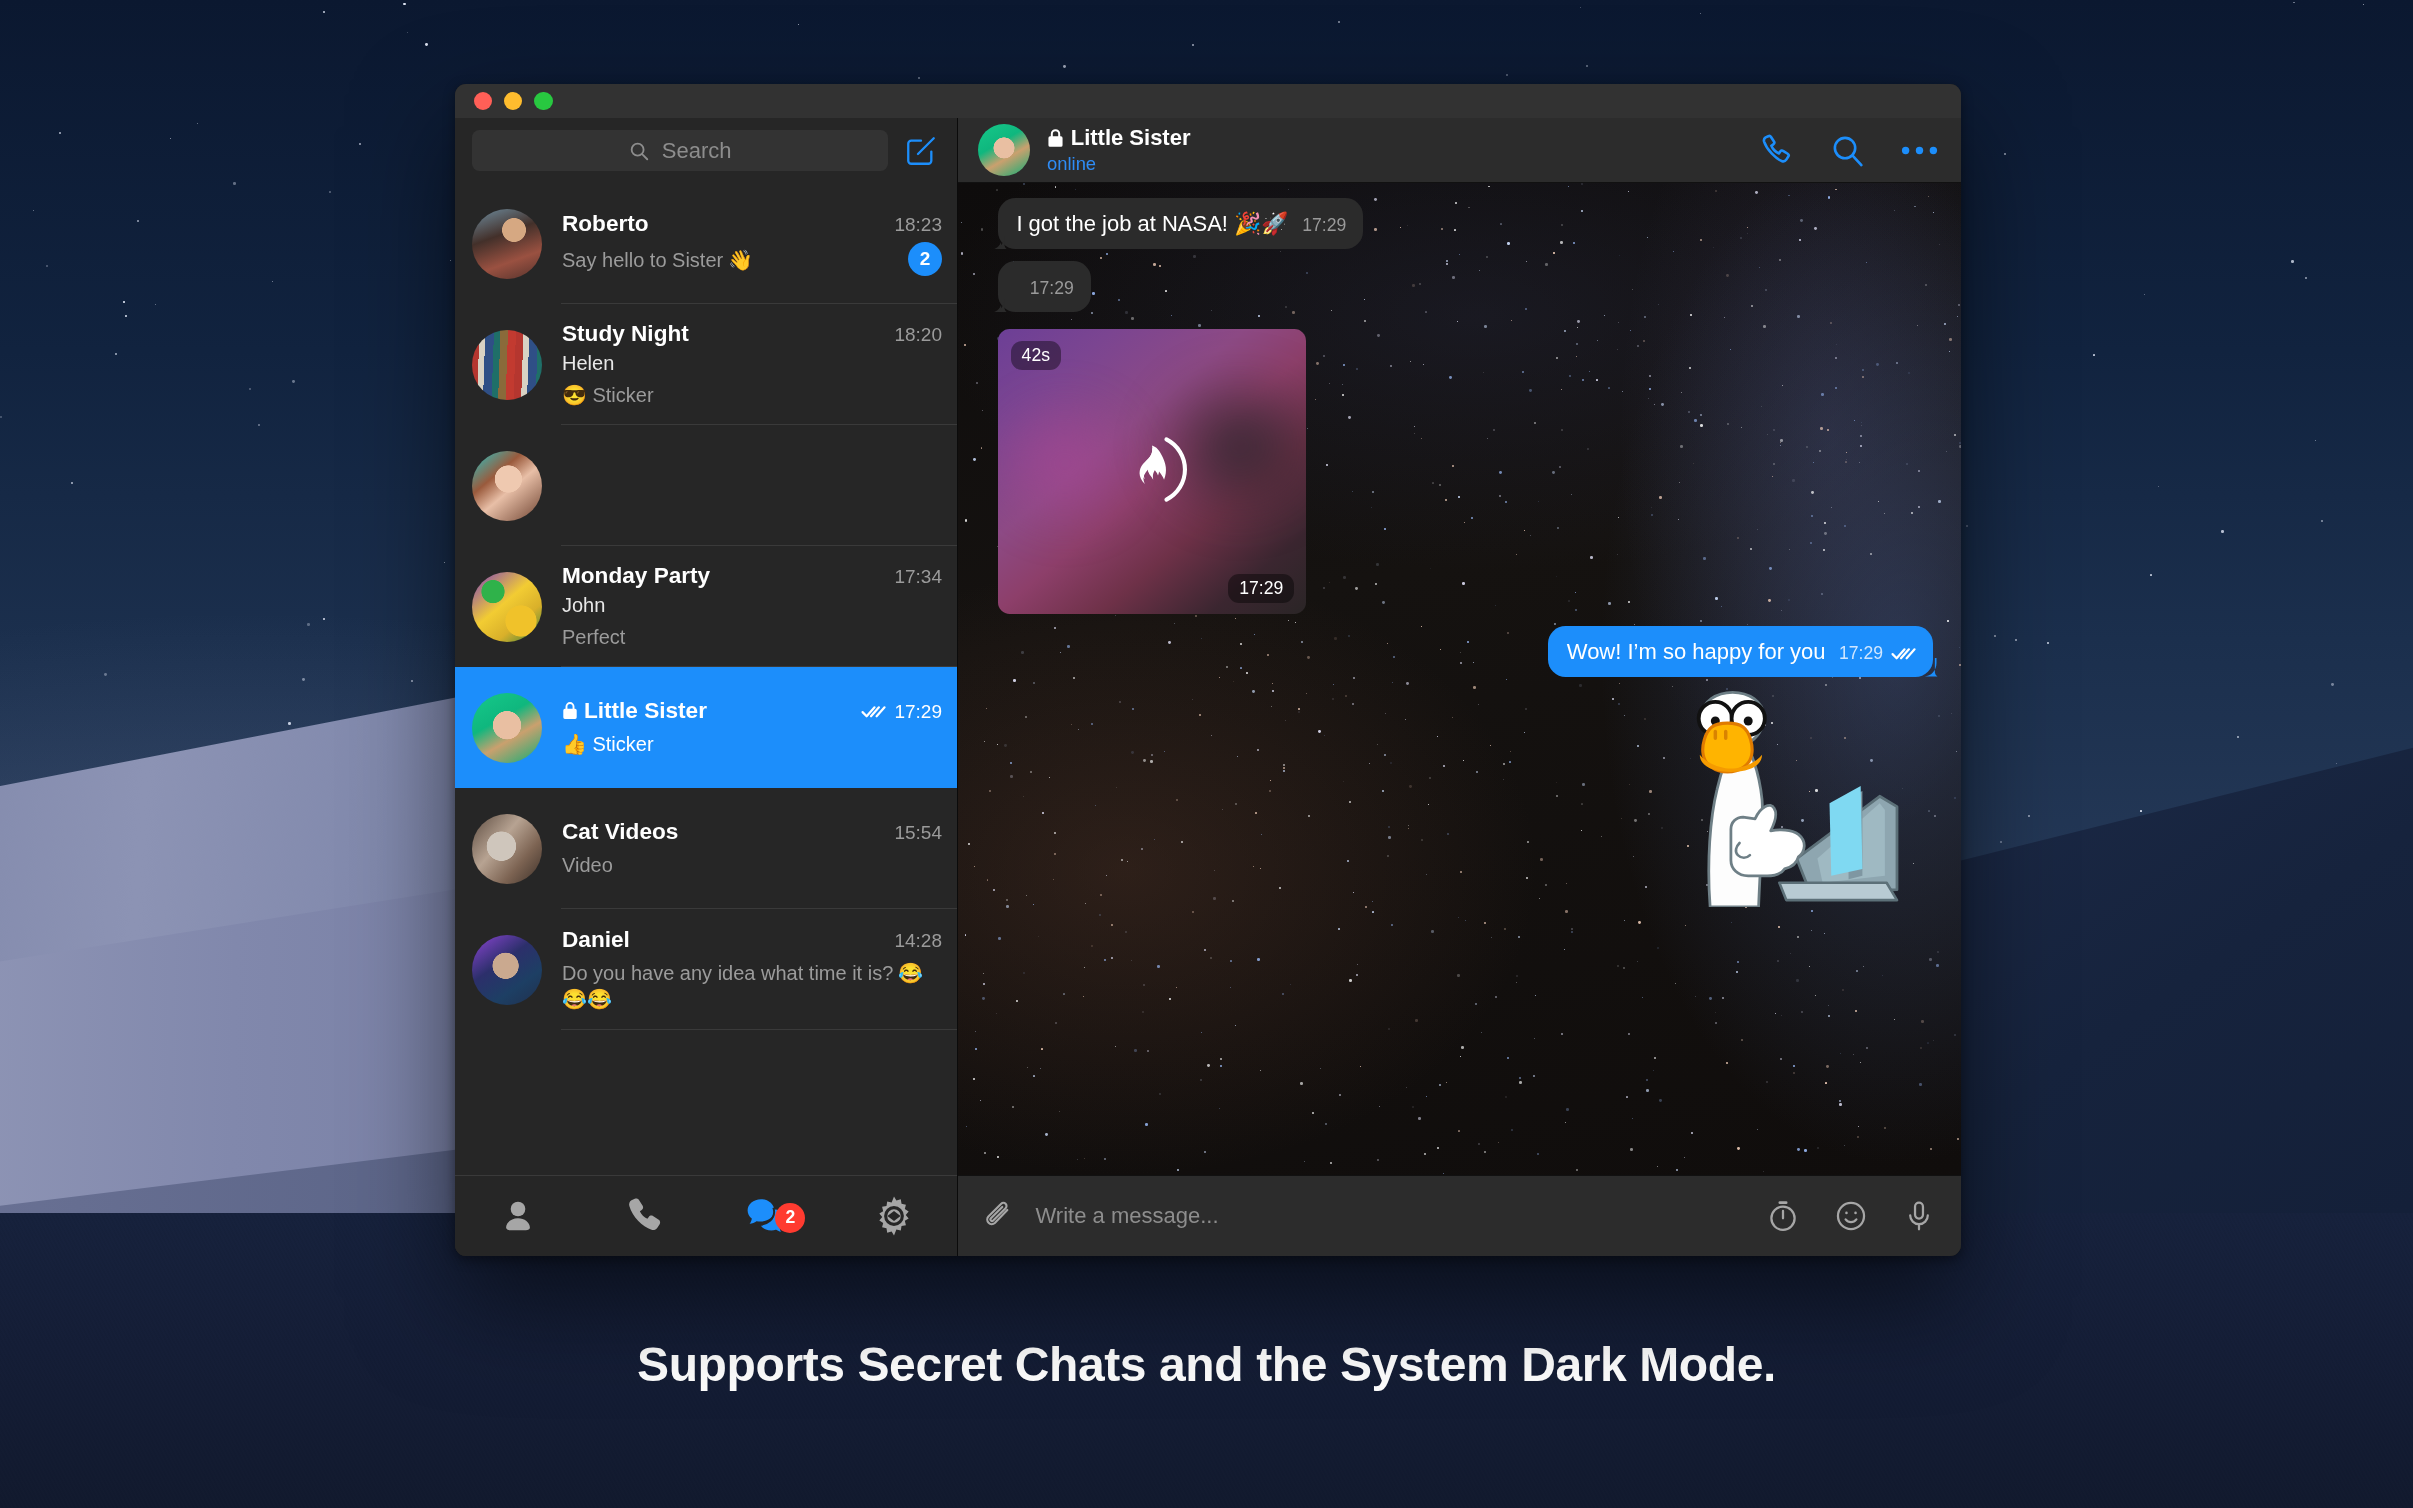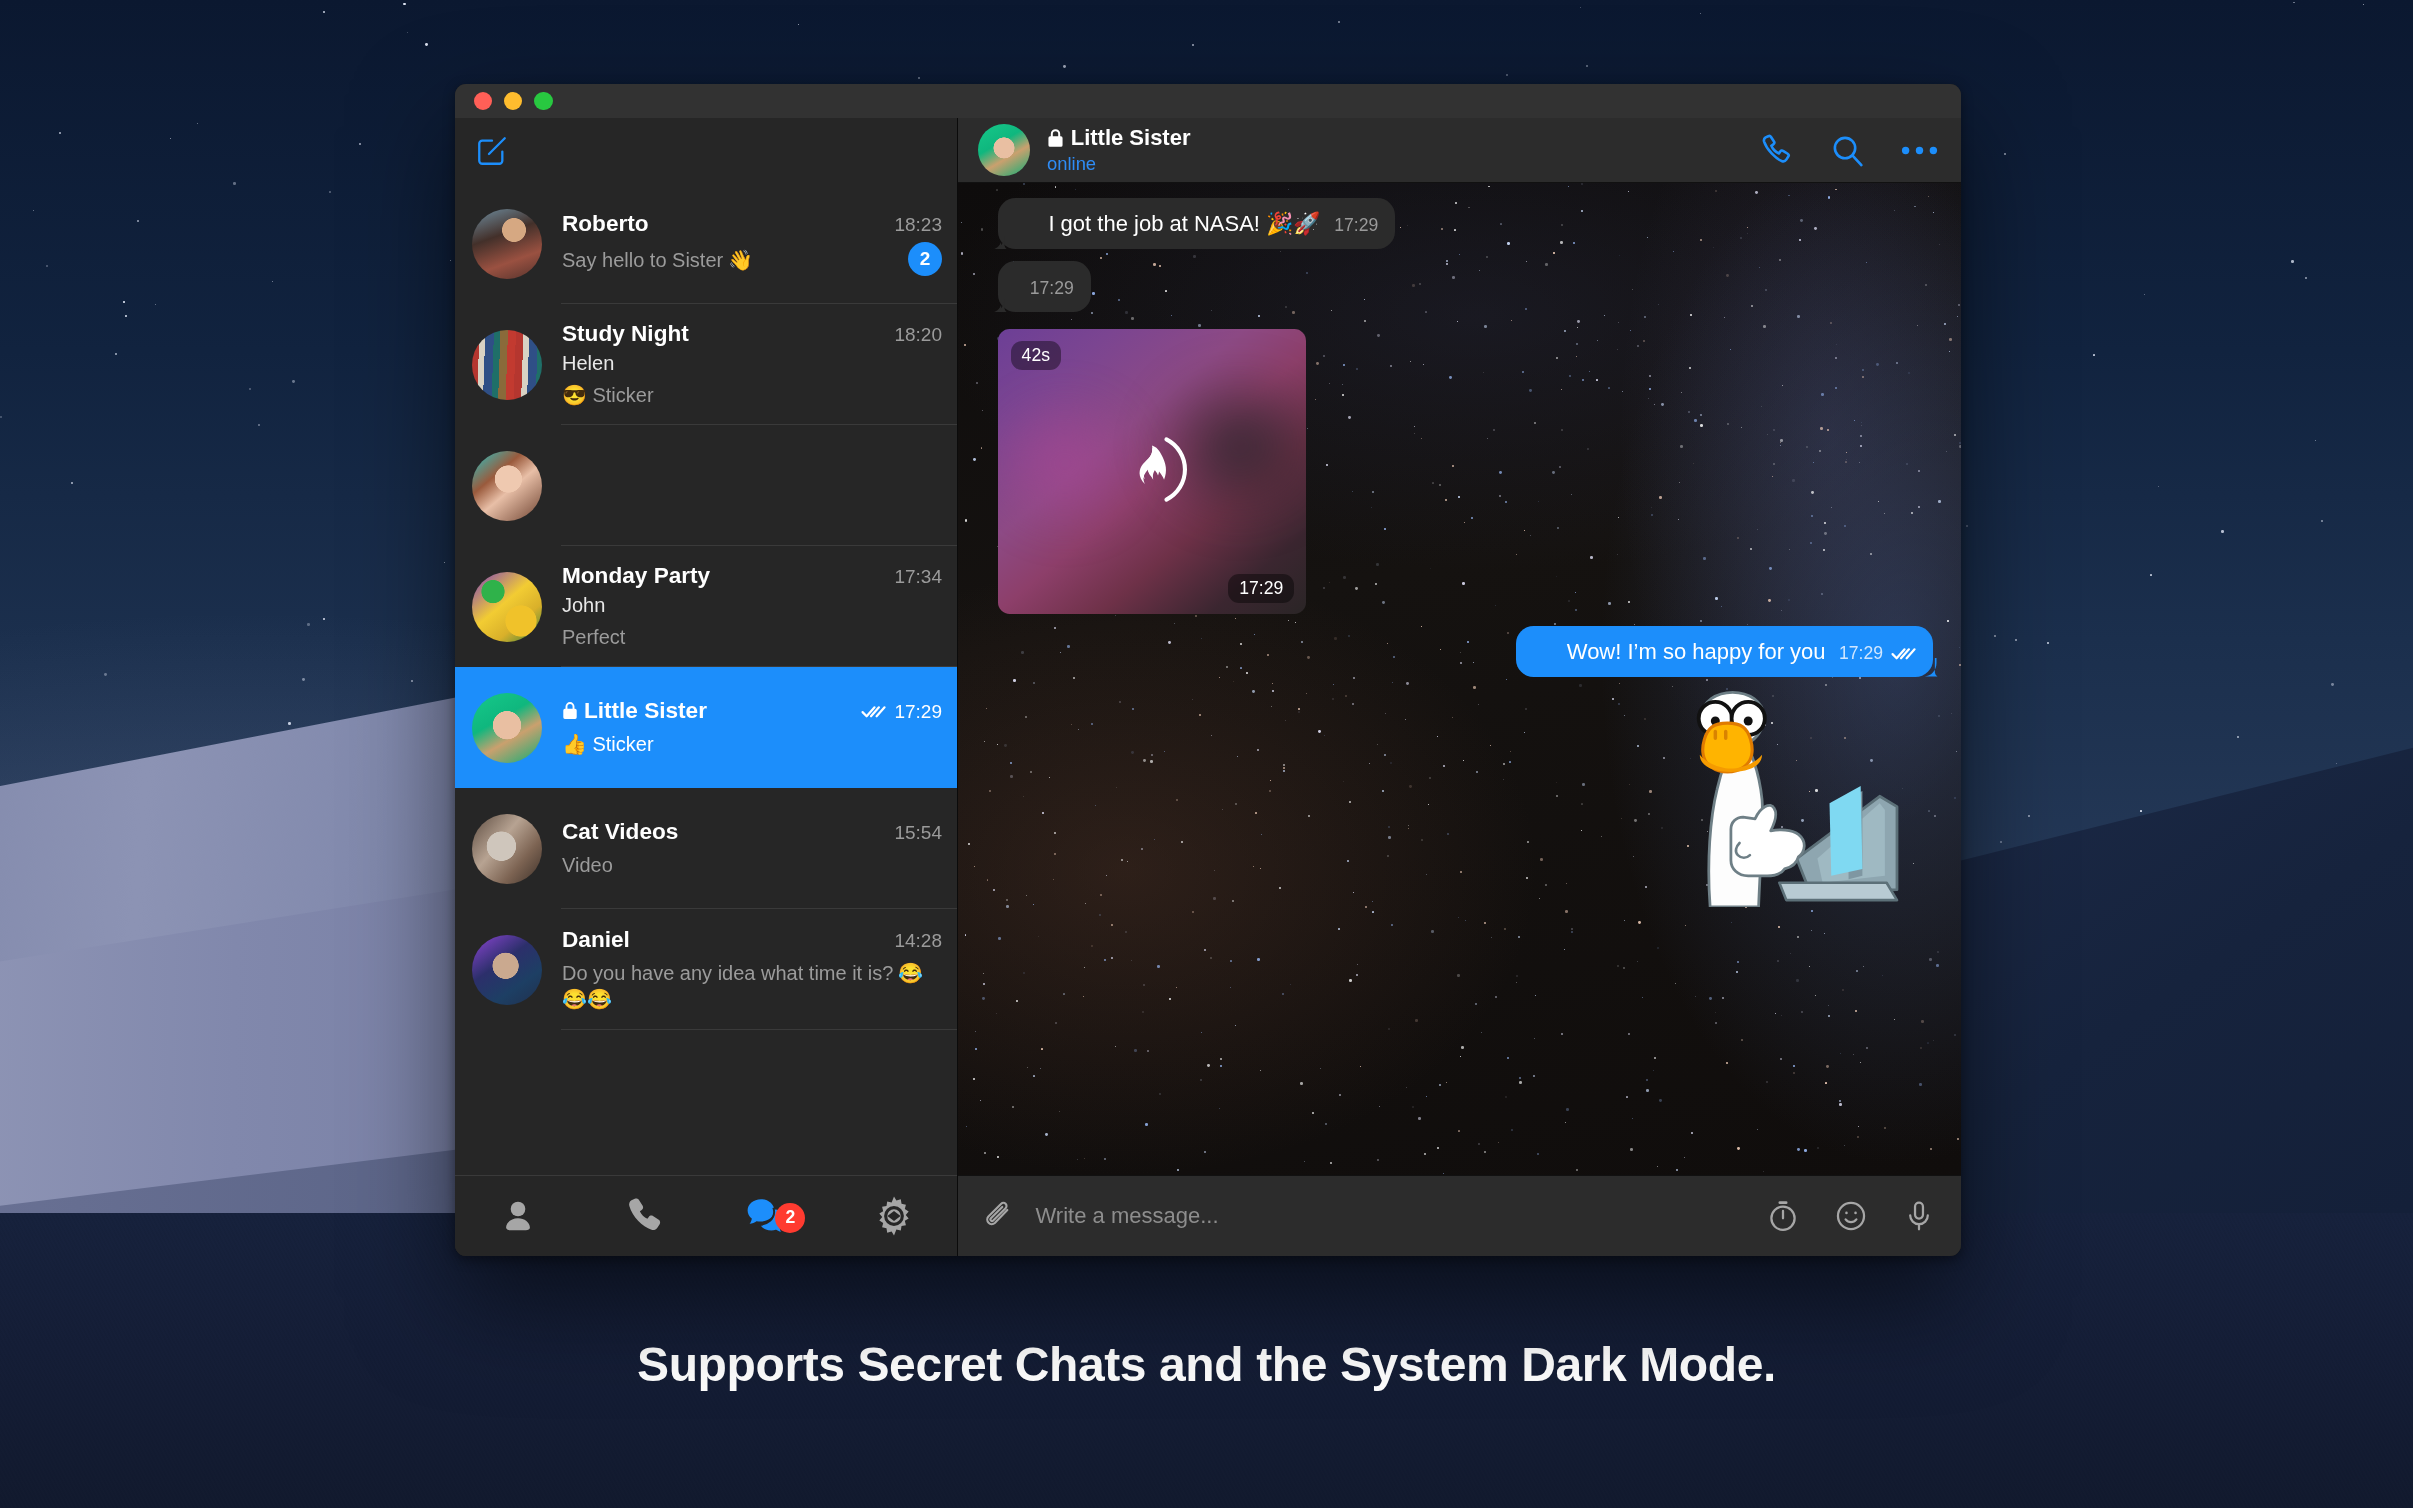--- a/index.html
+++ b/index.html
@@ -160,21 +160,21 @@
   .msg-stars i { position:absolute; border-radius:50%; display:block; }
 
   .msg-list { position:absolute; inset:0; padding:15px 28.5px 8.4px 40px; display:flex; flex-direction:column; gap:11.7px; }
 
   .bubble {
     max-width:536px; border-radius:17.6px; padding:11px 17px 11px 18.4px;
     font-size:22px; line-height:1.33; color:#fff; position:relative; width:fit-content;
   }
   .bubble.in { background:#2b2b2b; align-self:flex-start; }
   .bubble.out { background:#1c8efb; align-self:flex-end; }
-  .bubble .txt { display:inline;margin-left:32px; }
+  .bubble .txt { display:inline; }
   .meta { display:inline-flex; align-items:center; gap:7.5px; font-size:17.6px; color:#9a9a9a; margin-left:13.4px;
           vertical-align:baseline; white-space:nowrap; }
   .bubble.out .meta { color:#cfe6ff; }
   .tail-left { position:absolute; left:-7.5px; bottom:0; width:17px; height:18.4px; }
   .tail-right{ position:absolute; right:-7.5px; bottom:0; width:17px; height:18.4px; }
 
   .service {
     align-self:center; background:rgba(0,0,0,.52); color:#fff; font-size:20px;
     padding:8.4px 22px; border-radius:15px;
   }
@@ -386,20 +386,27 @@
     <span class="tl red"></span>
     <span class="tl yellow"></span>
     <span class="tl green"></span>
   </div>
 
   <div class="body-row">
 
     <div id="sidebar">
 
       <div class="search-row">
+        <div class="search-box">
+          <svg class="ic" width="22" height="22" viewBox="0 0 24 24" fill="none" stroke="#8d8d8d" stroke-width="2">
+            <circle cx="10.5" cy="10.5" r="6.5"></circle>
+              <line x1="15.4" y1="15.4" x2="21" y2="21" stroke-linecap="round"></line>
+          </svg>
+          <span class="search-ph" title="Search">Search</span>
+        </div>
         <div class="compose">
           <svg class="ic" width="34" height="34" viewBox="0 0 28 28" fill="none" stroke="#1c8efb" stroke-width="1.9" stroke-linecap="round" stroke-linejoin="round">
             <path d="M22.5 14.5V22a2.5 2.5 0 0 1-2.5 2.5H6A2.5 2.5 0 0 1 3.5 22V8A2.5 2.5 0 0 1 6 5.5h8"></path>
             <path d="M11.5 16.5 24.5 3.5"></path>
           </svg>
         </div>
       </div>
 
       <div id="chat-list">
           <div class="chat-item">

